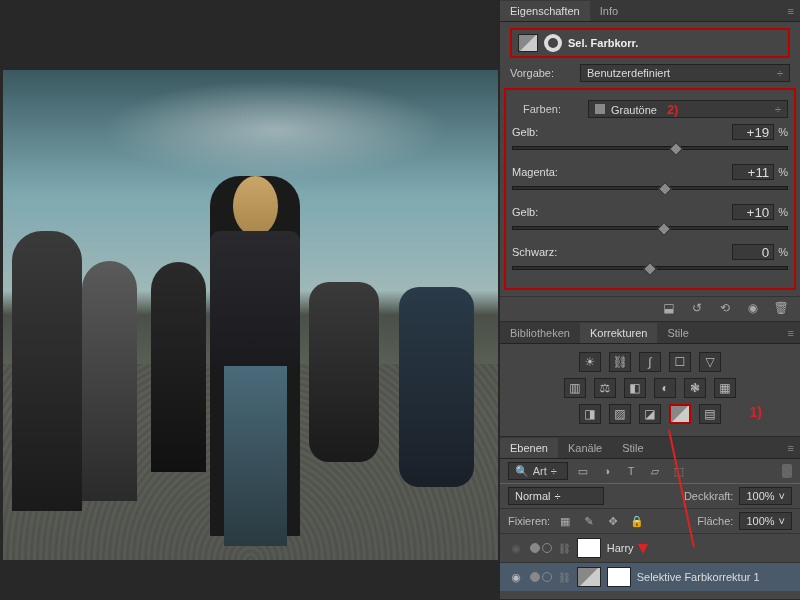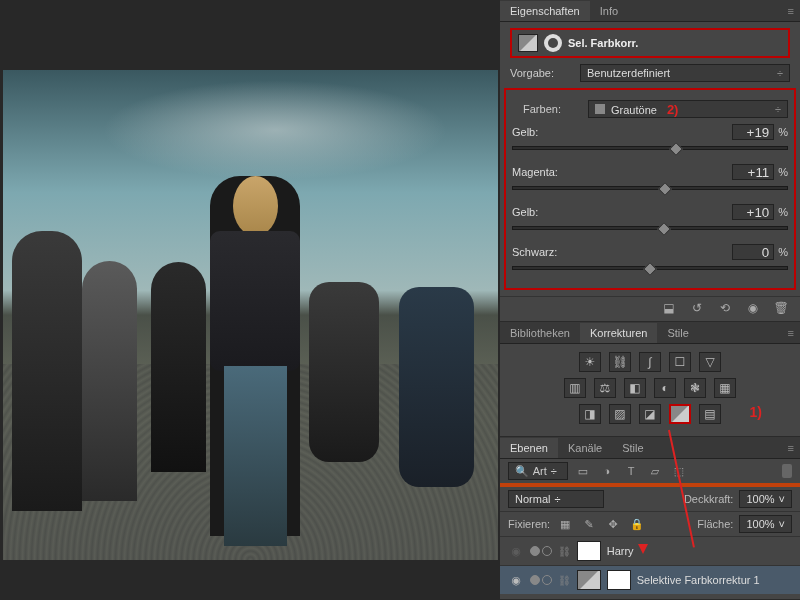--- a/index.html
+++ b/index.html
@@ -246,21 +246,21 @@
           <span class="chev">÷</span>
         </div>
         <span class="tool-icon">▭</span>
         <span class="tool-icon">◑</span>
         <span class="tool-icon">T</span>
         <span class="tool-icon">▱</span>
         <span class="tool-icon">⬚</span>
         <span style="margin-left:auto;width:10px;height:14px;background:#666;border-radius:2px"></span>
       </div>
 
-      <div class="layers-opts" style="border-top:4px solid #c2410c">
+      <div class="layers-opts" style="border-top:1px solid #c2410c">
         <div class="small-select" style="width:96px">
           <span>Normal</span>
             <span class="chev">÷</span>
         </div>
         <span class="small-lbl" style="margin-left:auto">Deckkraft:</span>
         <div class="small-select">
           <span>100%</span>
             <span class="chev">˅</span>
         </div>
       </div>

